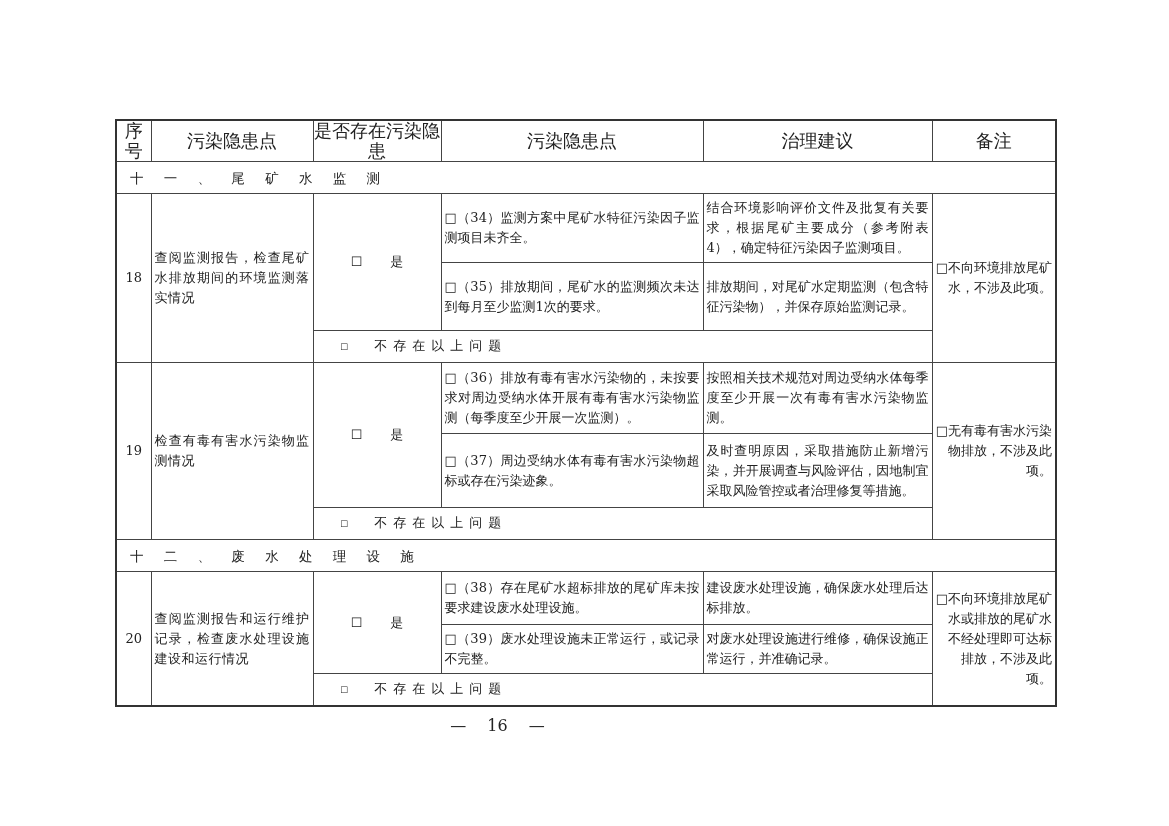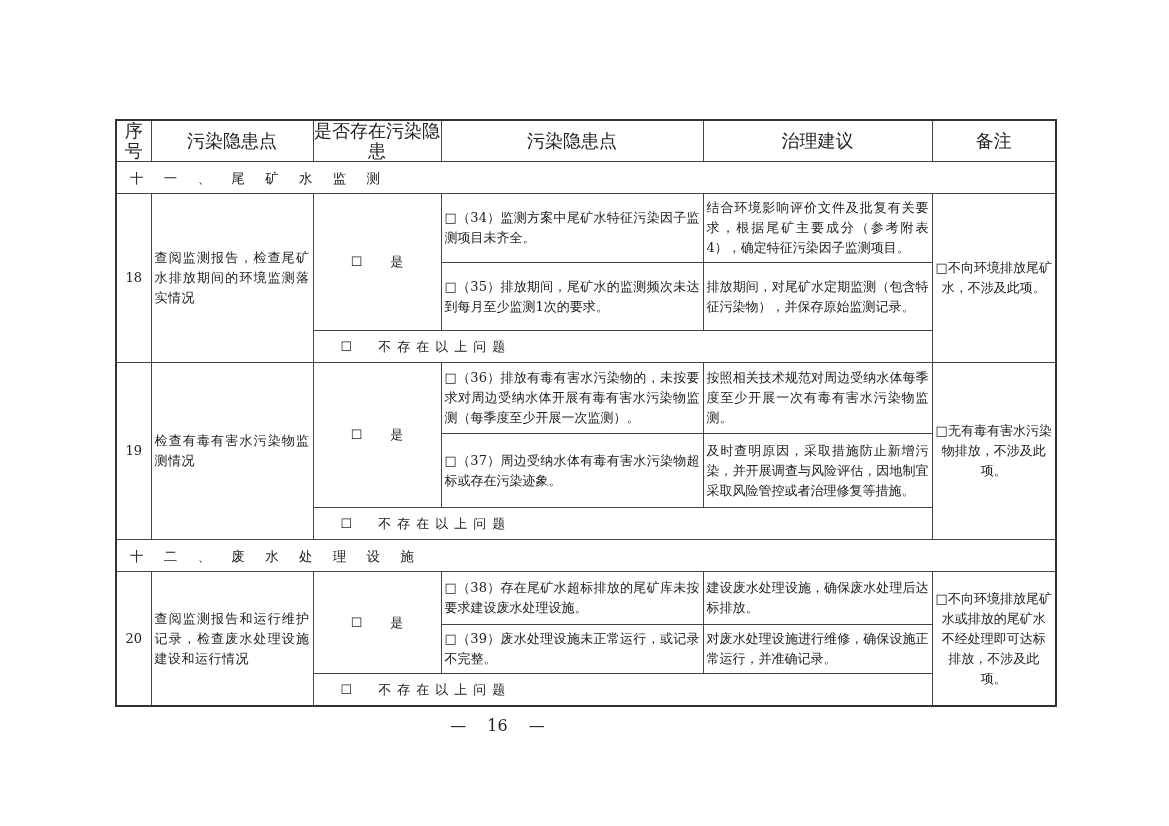--- a/index.html
+++ b/index.html
@@ -47,24 +47,25 @@
       padding-left: 13px;
     }
     .seq { text-align: center; font-size: 13px; margin-left: 20px; }
     .item { text-align: justify; letter-spacing: 0.5px; margin-top: 48px; }
     .yes-cell { text-align: center; }
     .yes-cell .box { margin-right: 28px; }
     .none-row td.none-cell {
       height: 31px;
       padding-left: 27px;
       letter-spacing: 6px;
+      font-family: Liberation Mono, monospace;
     }
     .none-cell .box { margin-right: 26px; letter-spacing: 0; }
     .hazard, .advice { text-align: justify; }
-    .note { text-align: center; }
+    .note { text-align: right; }
     .box { display: inline-block; }
     .footer {
       position: absolute;
       top: 716px;
       left: 0;
       width: 995px;
       text-align: center;
       font-size: 16px;
     }
     .footer span { margin: 0 8px; }

